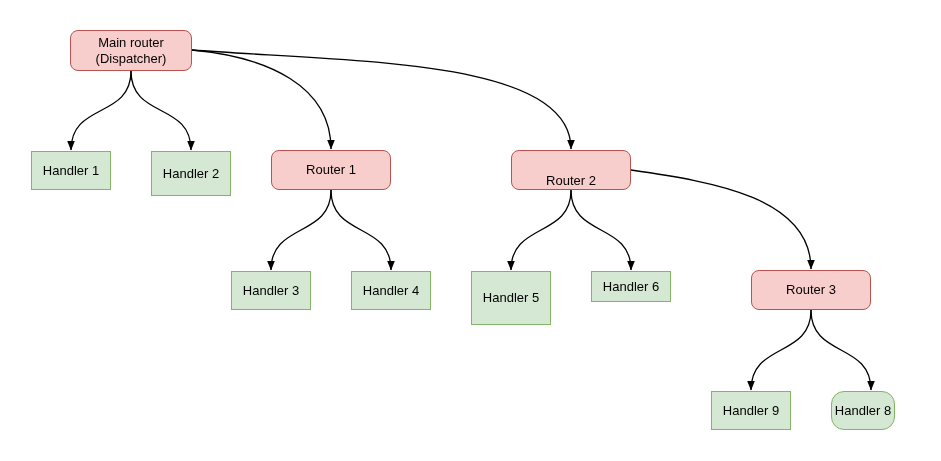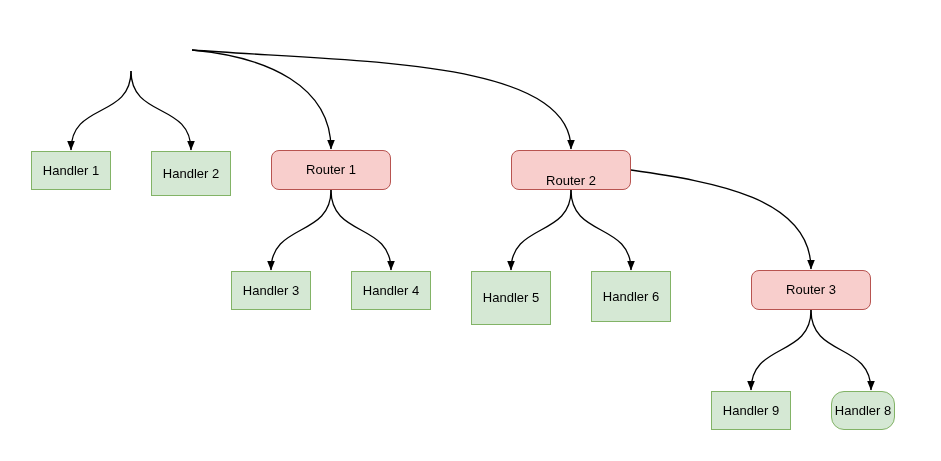--- a/index.html
+++ b/index.html
@@ -49,21 +49,21 @@
   }
   
   #n-main     { left: 70px;  top: 30px;  width: 122px; height: 41px; }
   #n-h1       { left: 31px;  top: 151px; width: 80px;  height: 39px; }
   #n-h2       { left: 151px; top: 151px; width: 80px;  height: 45px; }
   #n-r1       { left: 271px; top: 150px; width: 120px; height: 40px; }
   #n-r2       { left: 511px; top: 150px; width: 120px; height: 40px; justify-content: flex-end; }
   #n-h3       { left: 231px; top: 271px; width: 80px;  height: 39px; }
   #n-h4       { left: 351px; top: 271px; width: 80px;  height: 39px; }
   #n-h5       { left: 471px; top: 271px; width: 80px;  height: 54px; }
-  #n-h6       { left: 591px; top: 271px; width: 80px;  height: 51px; }
+  #n-h6       { left: 591px; top: 271px; width: 80px;  height: 31px; }
   #n-r3       { left: 751px; top: 270px; width: 120px; height: 40px; }
   #n-h7       { left: 711px; top: 391px; width: 80px;  height: 39px; }
   #n-h8       { left: 831px; top: 391px; width: 64px;  height: 39px; border-radius: 13px; }
 </style>
 </head>
 <body>
 
 <div class="canvas">
 
   <svg class="edges-layer" width="941" height="461" viewBox="0 0 941 461" xmlns="http://www.w3.org/2000/svg">
@@ -78,20 +78,24 @@
     <path class="edge" d="M192 50 C350 62, 571 58, 571 149"></path>
     <path class="edge" d="M331 190 C331 238, 271 222, 271 270"></path>
     <path class="edge" d="M331 190 C331 238, 391 222, 391 270"></path>
     <path class="edge" d="M571 190 C571 238, 511 222, 511 270"></path>
     <path class="edge" d="M571 190 C571 238, 631 222, 631 270"></path>
     <path class="edge" d="M631 170 C715 182, 811 198, 811 269"></path>
     <path class="edge" d="M811 310 C811 358, 751 342, 751 390"></path>
     <path class="edge" d="M811 310 C811 358, 871 342, 871 390"></path>
   </svg>
 
+  <div id="n-main" class="node router">
+    <span>Main router</span>
+    <span>(Dispatcher)</span>
+  </div>
 
   <div id="n-h1" class="node handler">
     <span>Handler 1</span>
   </div>
   <div id="n-h2" class="node handler">
     <span>Handler 2</span>
   </div>
 
   <div id="n-r1" class="node router">
     <span>Router 1</span>

